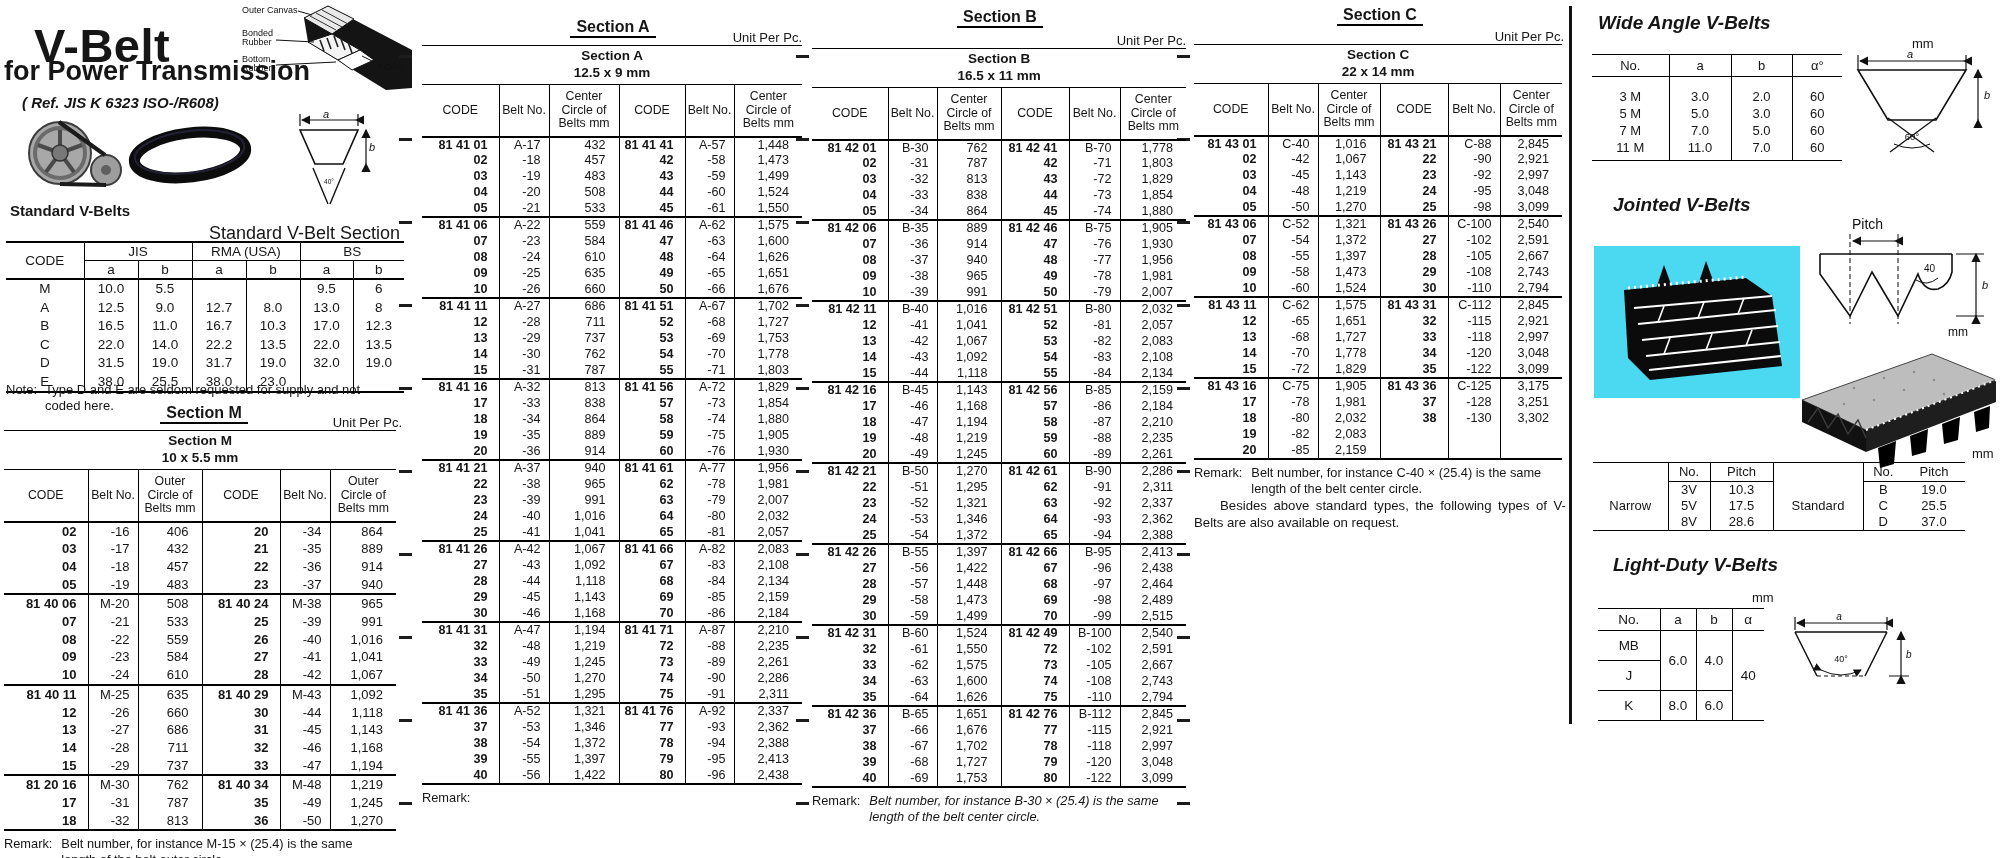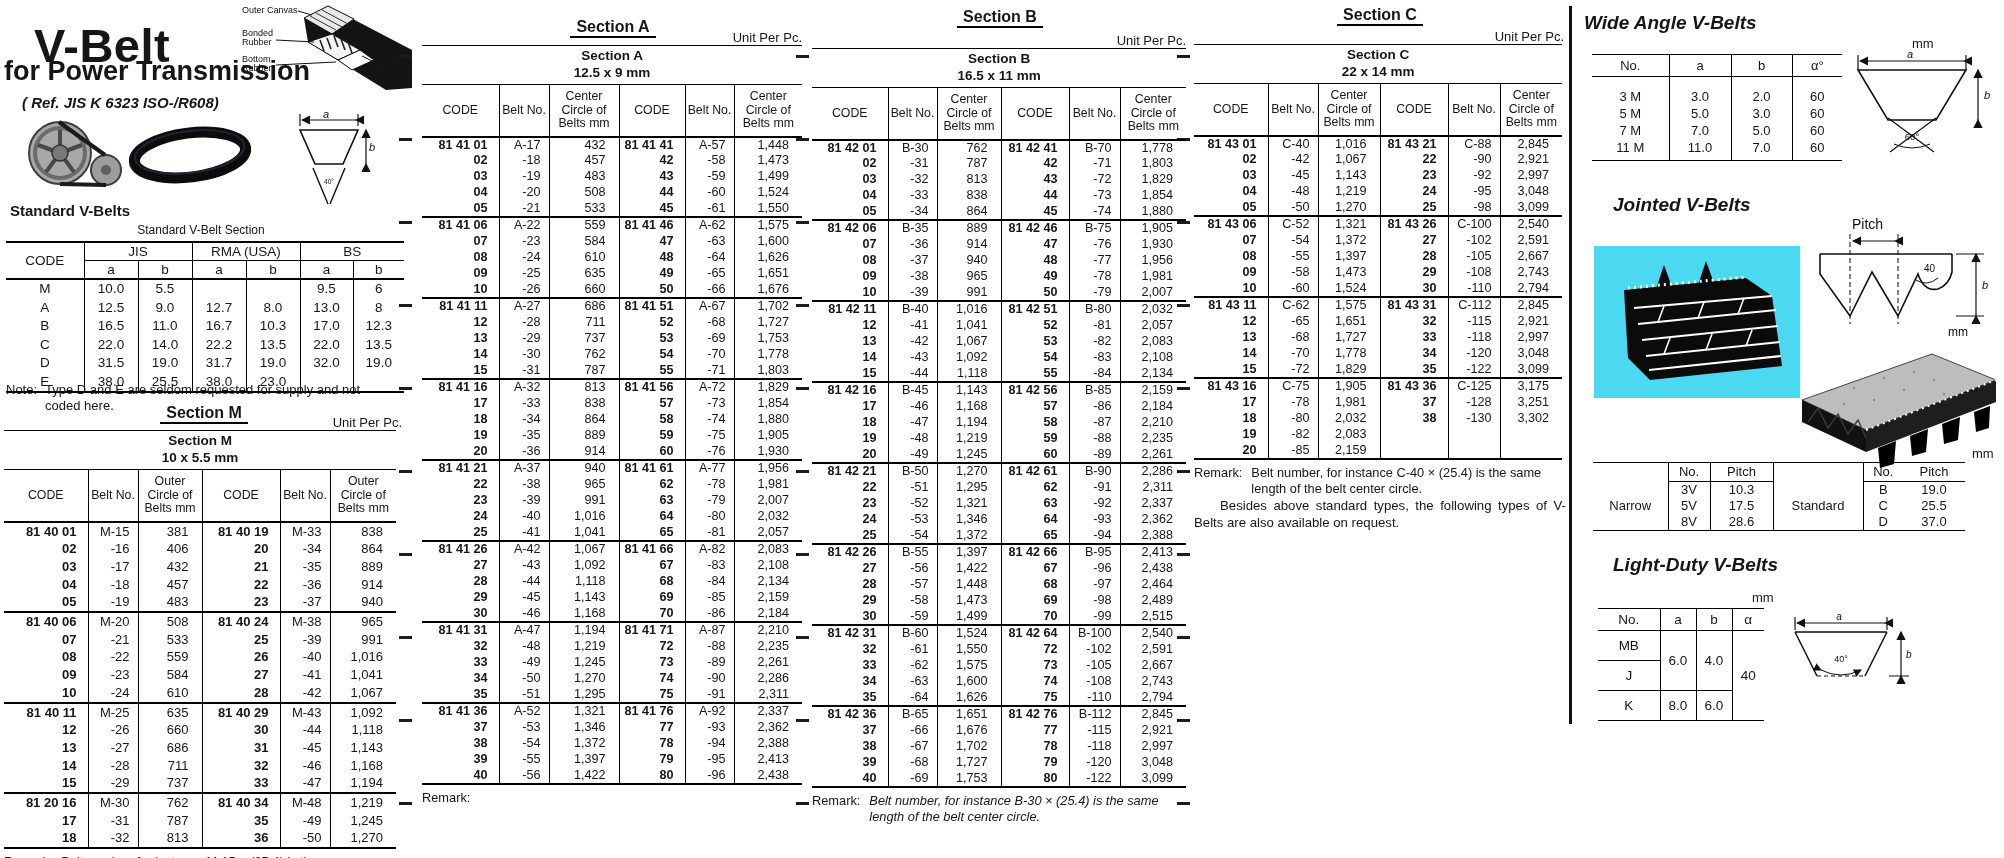--- a/index.html
+++ b/index.html
@@ -5,21 +5,21 @@
   html,body{margin:0;padding:0;background:#fff;}
   .page{position:relative;width:2004px;height:858px;background:#fff;color:#161616;
         font-family:"Liberation Sans",sans-serif;overflow:hidden;}
   .abs{position:absolute;}
 
   
   .v-title{font-size:47px;font-weight:bold;letter-spacing:.5px;}
   .v-sub{font-size:27px;font-weight:bold;}
   .v-ref{font-size:15px;font-weight:bold;font-style:italic;}
   .std-heading{font-size:15px;font-weight:bold;}
-  .std-caption{font-size:12px;text-align:center;width:398px;}
+  .std-caption{font-size:18px;text-align:right;width:398px;}
 
   
   .std-table{border-collapse:collapse;width:398px;border-top:2px solid #000;border-bottom:2px solid #000;font-size:13.5px;}
   .std-table th{font-weight:normal;text-align:center;padding:1px 2px;font-size:13.5px;}
   .std-table .grp{border-left:1.2px solid #000;border-bottom:1px solid #000;}
   .std-table .code-h{border-bottom:2px solid #000;}
   .std-table tr.h2 th{border-left:1.2px solid #000;border-bottom:2px solid #000;}
   .std-table td{text-align:center;padding:0 2px;line-height:18.5px;border-left:1.2px solid #000;}
   .std-table td.c0{border-left:none;}
   .note{font-size:13px;display:flex;gap:8px;width:400px;line-height:1.22;}
@@ -263,28 +263,20 @@
             <th>CODE</th>
             <th>Belt No.</th>
             <th>Outer Circle of Belts mm</th>
             <th>CODE</th>
             <th>Belt No.</th>
             <th>Outer Circle of Belts mm</th>
           </tr>
         </thead>
       <tbody class="grp">
             <tr>
-              <td class="c0">81 40 01</td>
-              <td class="c1">M-15</td>
-              <td class="c2">381</td>
-              <td class="c3">81 40 19</td>
-              <td class="c4">M-33</td>
-              <td class="c5">838</td>
-            </tr>
-            <tr>
               <td class="c0">02</td>
               <td class="c1">-16</td>
               <td class="c2">406</td>
               <td class="c3">20</td>
               <td class="c4">-34</td>
               <td class="c5">864</td>
             </tr>
             <tr>
               <td class="c0">03</td>
               <td class="c1">-17</td>
@@ -1084,21 +1076,21 @@
             <td class="c3">70</td>
             <td class="c4">-99</td>
             <td class="c5">2,515</td>
           </tr>
         </tbody>
         <tbody class="grp">
           <tr>
             <td class="c0">81 42 31</td>
             <td class="c1">B-60</td>
             <td class="c2">1,524</td>
-            <td class="c3">81 42 64</td>
+            <td class="c3">81 42 49</td>
             <td class="c4">B-100</td>
             <td class="c5">2,540</td>
           </tr>
           <tr>
             <td class="c0">32</td>
             <td class="c1">-61</td>
             <td class="c2">1,550</td>
             <td class="c3">72</td>
             <td class="c4">-102</td>
             <td class="c5">2,591</td>
@@ -1380,21 +1372,21 @@
       <span class="remark-label">Remark:</span>
       <span style="width:290px;">Belt number, for instance C-40 × (25.4) is the same length of the belt center circle.</span>
     </div>
     <div class="besides">Besides above standard types, the following types of V-Belts are also available on request.</div>
   </div>
 
   <div class="divider"></div>
 
   <div class="abs" style="left:1580px;top:0;width:424px;height:858px;">
 
-    <div class="abs rp-title" style="left:4px;top:12px;">Wide Angle V-Belts</div>
+    <div class="abs rp-title" style="left:18px;top:12px;">Wide Angle V-Belts</div>
     <div class="abs mm-label" style="left:332px;top:36px;">mm</div>
 
     <table class="abs wa-table" style="left:12px;top:54px;width:250px;">
       <colgroup>
           <col style="width:77px">
           <col style="width:62px">
           <col style="width:61px">
           <col style="width:50px">
         </colgroup>
       <thead>

